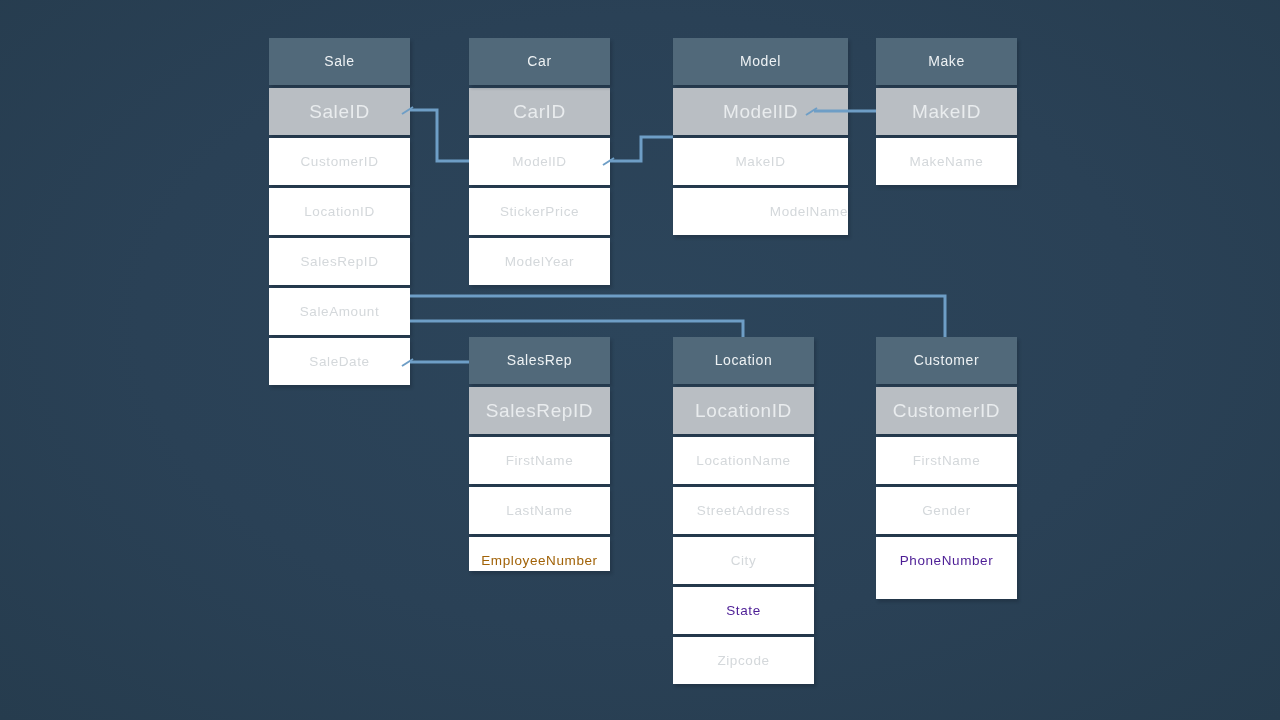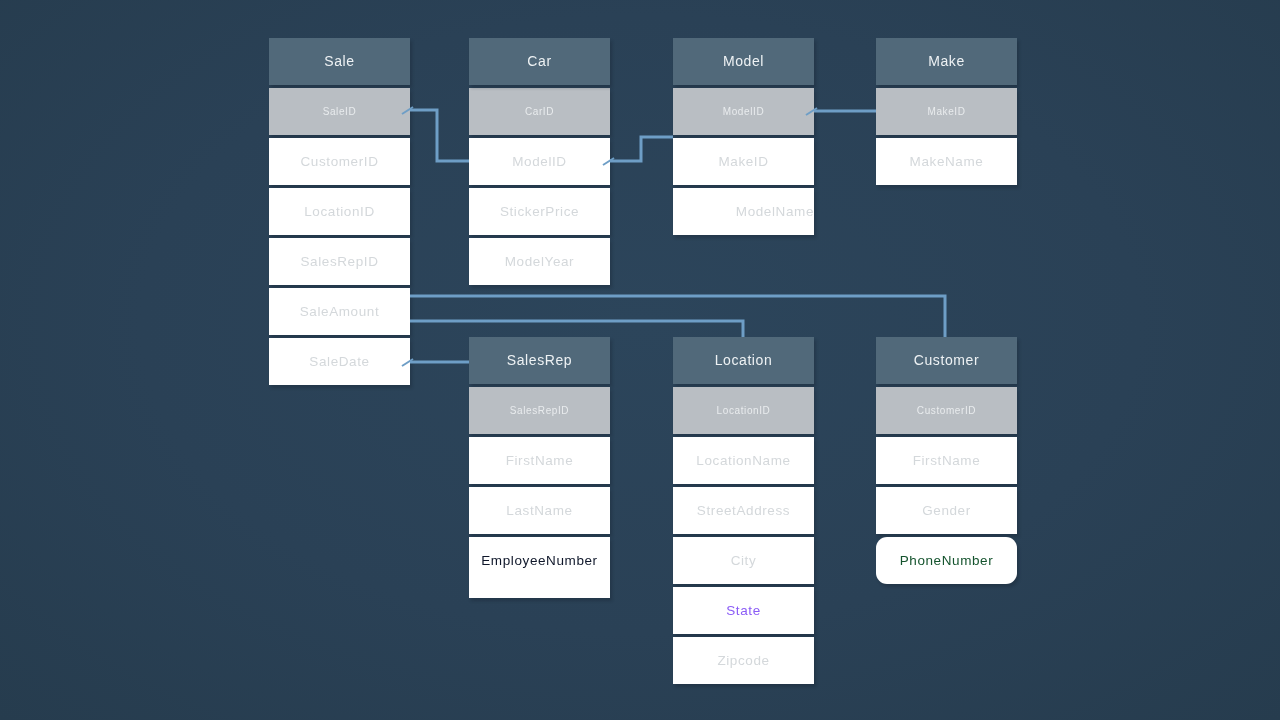--- a/index.html
+++ b/index.html
@@ -46,21 +46,21 @@
     letter-spacing: 0.6px;
     box-shadow: 2px 3px 3px rgba(15, 25, 35, 0.25);
     white-space: nowrap;
     overflow: hidden;
   }
   .er-header {
     font-size: 14px;
     font-weight: 400;
   }
   .er-key {
-    font-size: 10px;
+    font-size: 19px;
   }
   .er-field {
     font-size: 13.5px;
   }
 </style>
 </head>
 <body>
 
 <div id="canvas">
   <div id="tables-layer">
@@ -73,53 +73,53 @@
         <div class="er-row er-field" style="top: 250px; height: 47px; line-height: 47px; background: rgb(255, 255, 255); color: rgb(212, 216, 219);">SaleAmount</div>
         <div class="er-row er-field" style="top: 300px; height: 47px; line-height: 47px; background: rgb(255, 255, 255); color: rgb(212, 216, 219);">SaleDate</div>
       </div>
       <div class="er-table" style="left: 469px; top: 38px; width: 141px; height: 247px;">
         <div class="er-row er-key" style="top: 50px; height: 47px; line-height: 47px; background: rgb(185, 190, 195); color: rgb(233, 236, 238);">CarID</div>
         <div class="er-row er-header" style="top: 0px; height: 47px; line-height: 47px; background: rgb(81, 105, 122); color: rgb(238, 242, 244);">Car</div>
         <div class="er-row er-field" style="top: 100px; height: 47px; line-height: 47px; background: rgb(255, 255, 255); color: rgb(212, 216, 219);">ModelID</div>
         <div class="er-row er-field" style="top: 150px; height: 47px; line-height: 47px; background: rgb(255, 255, 255); color: rgb(212, 216, 219);">StickerPrice</div>
         <div class="er-row er-field" style="top: 200px; height: 47px; line-height: 47px; background: rgb(255, 255, 255); color: rgb(212, 216, 219);">ModelYear</div>
       </div>
-      <div class="er-table" style="left: 673px; top: 38px; width: 141px; height: 197px;">
+      <div class="er-table" style="left: 673px; top: 38px; width: 141px; height: 197px; padding-left: 34px;">
         <div class="er-row er-header" style="top: 0px; height: 47px; line-height: 47px; background: rgb(81, 105, 122); color: rgb(238, 242, 244);">Model</div>
         <div class="er-row er-key" style="top: 50px; height: 47px; line-height: 47px; background: rgb(185, 190, 195); color: rgb(233, 236, 238);">ModelID</div>
         <div class="er-row er-field" style="top: 100px; height: 47px; line-height: 47px; background: rgb(255, 255, 255); color: rgb(212, 216, 219);">MakeID</div>
         <div class="er-row er-field" style="top: 150px; height: 47px; line-height: 47px; background: rgb(255, 255, 255); color: rgb(212, 216, 219); text-align: right;">ModelName</div>
       </div>
       <div class="er-table" style="left: 876px; top: 38px; width: 141px; height: 147px;">
         <div class="er-row er-header" style="top: 0px; height: 47px; line-height: 47px; background: rgb(81, 105, 122); color: rgb(238, 242, 244);">Make</div>
         <div class="er-row er-key" style="top: 50px; height: 47px; line-height: 47px; background: rgb(185, 190, 195); color: rgb(233, 236, 238);">MakeID</div>
         <div class="er-row er-field" style="top: 100px; height: 47px; line-height: 47px; background: rgb(255, 255, 255); color: rgb(212, 216, 219);">MakeName</div>
       </div>
       <div class="er-table" style="left: 469px; top: 337px; width: 141px; height: 247px;">
         <div class="er-row er-header" style="top: 0px; height: 47px; line-height: 47px; background: rgb(81, 105, 122); color: rgb(238, 242, 244);">SalesRep</div>
         <div class="er-row er-key" style="top: 50px; height: 47px; line-height: 47px; background: rgb(185, 190, 195); color: rgb(233, 236, 238);">SalesRepID</div>
         <div class="er-row er-field" style="top: 100px; height: 47px; line-height: 47px; background: rgb(255, 255, 255); color: rgb(212, 216, 219);">FirstName</div>
         <div class="er-row er-field" style="top: 150px; height: 47px; line-height: 47px; background: rgb(255, 255, 255); color: rgb(212, 216, 219);">LastName</div>
-        <div class="er-row er-field" style="top: 200px; height: 61px; line-height: 47px; background: rgb(255, 255, 255); color: #0f172a;">EmployeeNumber</div>
+        <div class="er-row er-field" style="top: 200px; height: 34px; line-height: 47px; background: rgb(255, 255, 255); color: #a16207;">EmployeeNumber</div>
       </div>
       <div class="er-table" style="left: 673px; top: 337px; width: 141px; height: 365px;">
         <div class="er-row er-header" style="top: 0px; height: 47px; line-height: 47px; background: rgb(81, 105, 122); color: rgb(238, 242, 244);">Location</div>
         <div class="er-row er-key" style="top: 50px; height: 47px; line-height: 47px; background: rgb(185, 190, 195); color: rgb(233, 236, 238);">LocationID</div>
         <div class="er-row er-field" style="top: 100px; height: 47px; line-height: 47px; background: rgb(255, 255, 255); color: rgb(212, 216, 219);">LocationName</div>
         <div class="er-row er-field" style="top: 150px; height: 47px; line-height: 47px; background: rgb(255, 255, 255); color: rgb(212, 216, 219);">StreetAddress</div>
         <div class="er-row er-field" style="top: 200px; height: 47px; line-height: 47px; background: rgb(255, 255, 255); color: rgb(212, 216, 219);">City</div>
-        <div class="er-row er-field" style="top: 250px; height: 47px; line-height: 47px; background: rgb(255, 255, 255); color: #8b5cf6;">State</div>
+        <div class="er-row er-field" style="top: 250px; height: 47px; line-height: 47px; background: rgb(255, 255, 255); color: #4c1d95;">State</div>
         <div class="er-row er-field" style="top: 300px; height: 47px; line-height: 47px; background: rgb(255, 255, 255); color: rgb(212, 216, 219);">Zipcode</div>
       </div>
       <div class="er-table" style="left: 876px; top: 337px; width: 141px; height: 247px;">
         <div class="er-row er-header" style="top: 0px; height: 47px; line-height: 47px; background: rgb(81, 105, 122); color: rgb(238, 242, 244);">Customer</div>
         <div class="er-row er-key" style="top: 50px; height: 47px; line-height: 47px; background: rgb(185, 190, 195); color: rgb(233, 236, 238);">CustomerID</div>
         <div class="er-row er-field" style="top: 100px; height: 47px; line-height: 47px; background: rgb(255, 255, 255); color: rgb(212, 216, 219);">FirstName</div>
         <div class="er-row er-field" style="top: 150px; height: 47px; line-height: 47px; background: rgb(255, 255, 255); color: rgb(212, 216, 219);">Gender</div>
-        <div class="er-row er-field" style="top: 200px; height: 47px; line-height: 47px; background: rgb(255, 255, 255); color: #14532d; border-radius: 11px;">PhoneNumber</div>
+        <div class="er-row er-field" style="top: 200px; height: 62px; line-height: 47px; background: rgb(255, 255, 255); color: #4c1d95;">PhoneNumber</div>
       </div>
     </div>
   <svg id="lines-layer" width="1280" height="720" viewBox="0 0 1280 720" xmlns="http://www.w3.org/2000/svg">
       <polyline points="410,110 437,110 437,161 469,161" fill="none" stroke="#6e9ec6" stroke-width="3"></polyline>
       <polyline points="610,161 641,161 641,137 673,137" fill="none" stroke="#6e9ec6" stroke-width="3"></polyline>
       <polyline points="814,111 876,111" fill="none" stroke="#6e9ec6" stroke-width="3"></polyline>
       <polyline points="410,296 945,296 945,337" fill="none" stroke="#6e9ec6" stroke-width="3"></polyline>
       <polyline points="410,321 743,321 743,337" fill="none" stroke="#6e9ec6" stroke-width="3"></polyline>
       <polyline points="410,362 469,362" fill="none" stroke="#6e9ec6" stroke-width="3"></polyline>
       <line x1="402" y1="114" x2="413" y2="107" stroke="#6e9ec6" stroke-width="2"></line>

